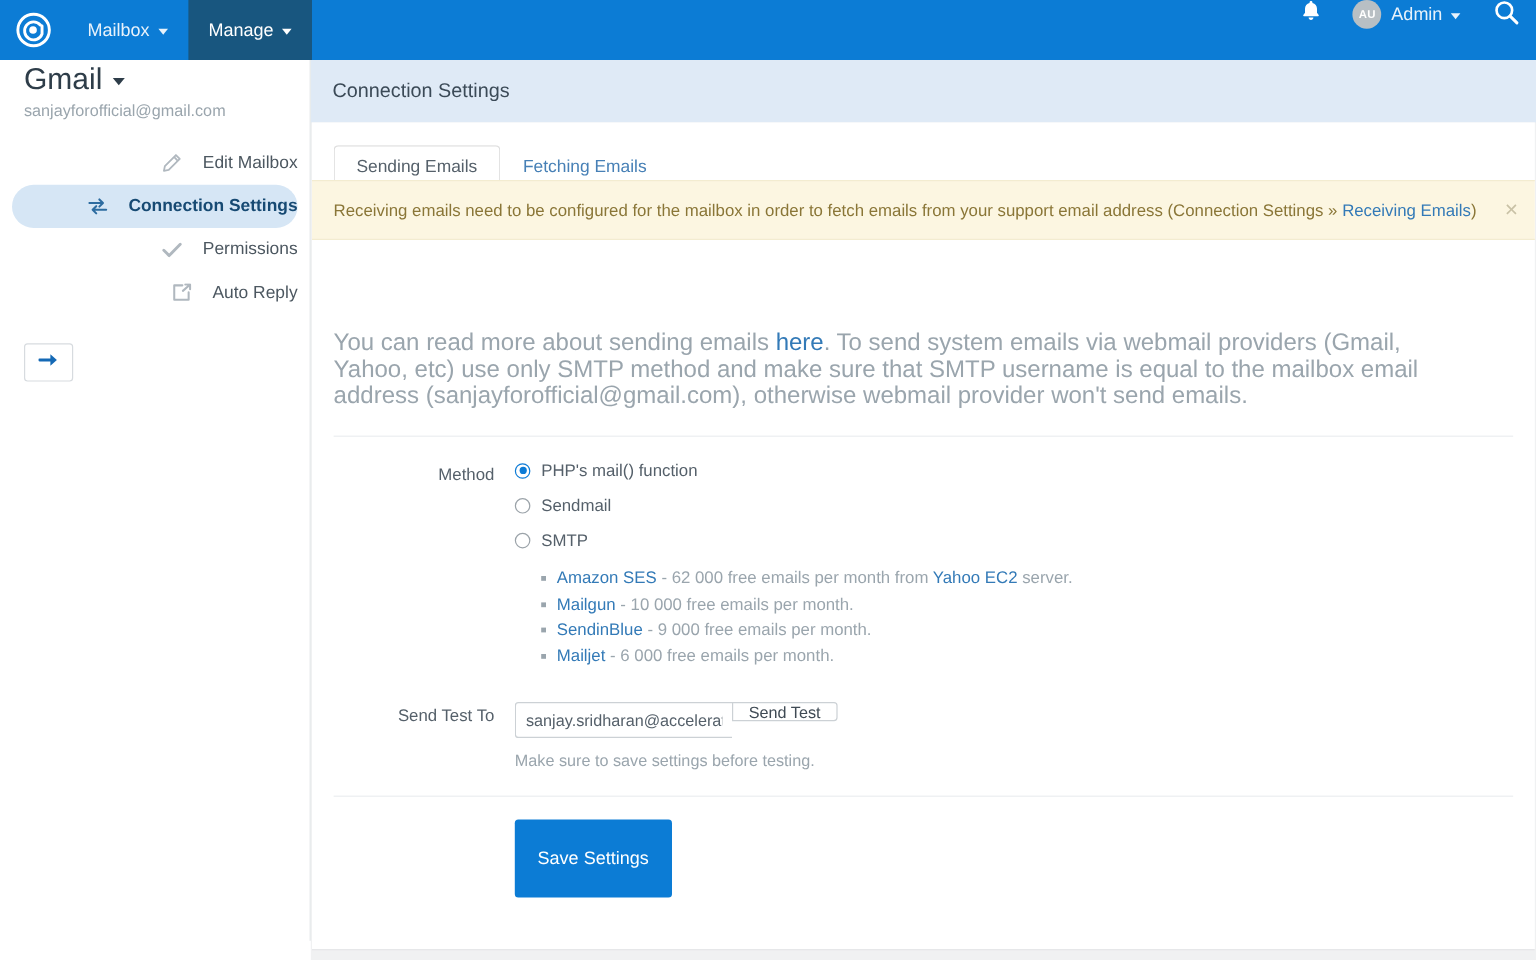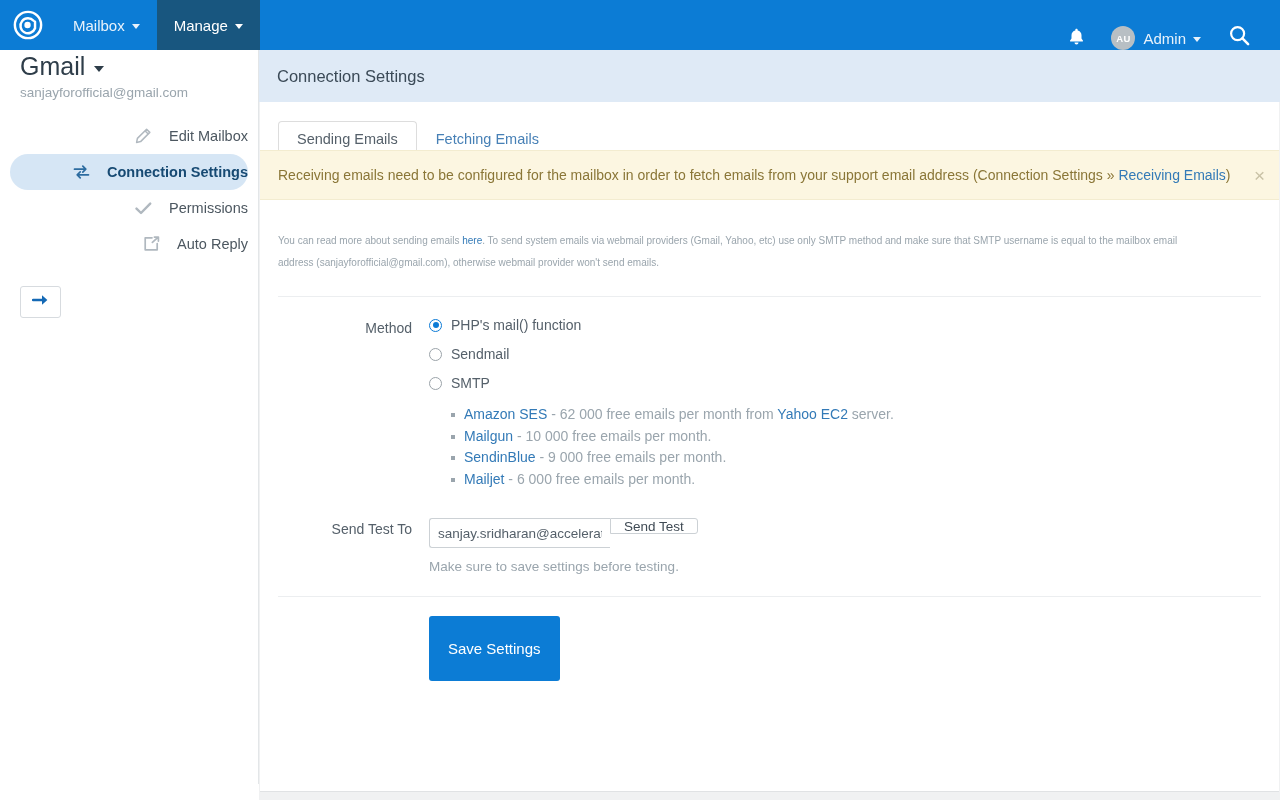--- a/index.html
+++ b/index.html
@@ -34,21 +34,21 @@
   .nav-item.active { background: #18567f; color: #ffffff; }
   .caret {
     display: inline-block; margin-left: 7px;
     width: 0; height: 0;
     border-left: 4.5px solid transparent;
     border-right: 4.5px solid transparent;
     border-top: 5px solid currentColor;
     position: relative; top: 1px;
   }
   .nav-right {
-    margin-left: auto; display: flex; align-items: flex-end; padding-right: 20px;
+    margin-left: auto; display: flex; align-items: flex-start; padding-right: 4px;
   }
   .bell-btn {
     padding: 0 14px; display: flex; align-items: center; cursor: pointer;
   }
   .user-btn {
     display: flex; align-items: center; padding: 0 12px; cursor: pointer;
     color: #e8f2fb; font-size: 15px;
   }
   .avatar {
     width: 24px; height: 24px; border-radius: 50%;
@@ -167,22 +167,23 @@
     transform: translateY(-50%);
     font-size: 19px; color: #c9c2a6;
     cursor: pointer; line-height: 1;
     font-family: "Liberation Sans", sans-serif;
   }
 
   
   .form-wrap { padding: 0 18px; }
   .intro {
     padding: 30px 18px 22px 18px;
-    font-size: 10px; color: #9aa5ad; line-height: 22px;
+    font-size: 20px; color: #9aa5ad; line-height: 22px;
     max-width: 960px;
+    margin-top: 45px;
   }
   .intro a { color: #337ab7; text-decoration: none; }
   .hr { border-top: 1px solid #eceef0; }
 
   .frow { display: flex; padding: 20px 0 0 0; }
   .flabel {
     width: 151px; flex: none;
     text-align: right; padding-right: 17px;
     font-size: 14px; color: #55606a;
     padding-top: 3px;

